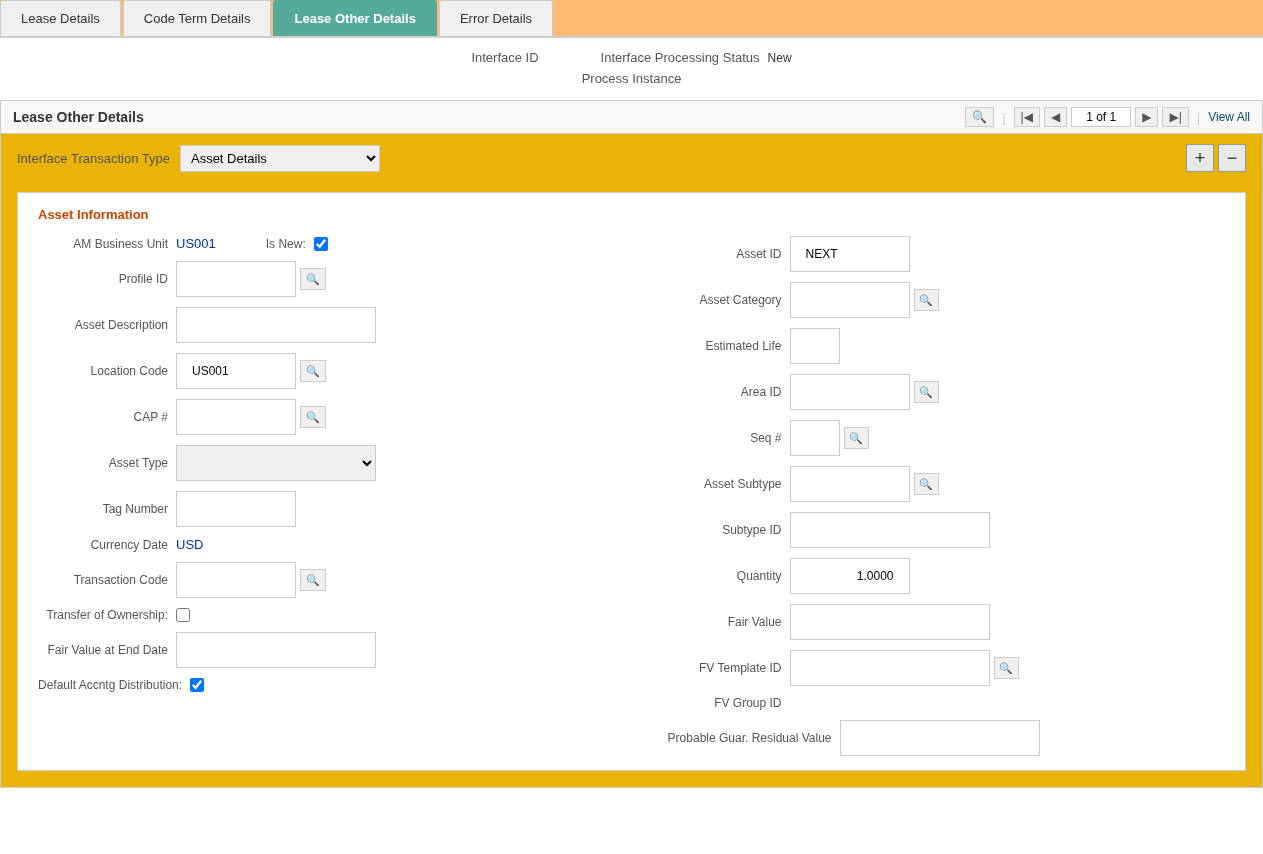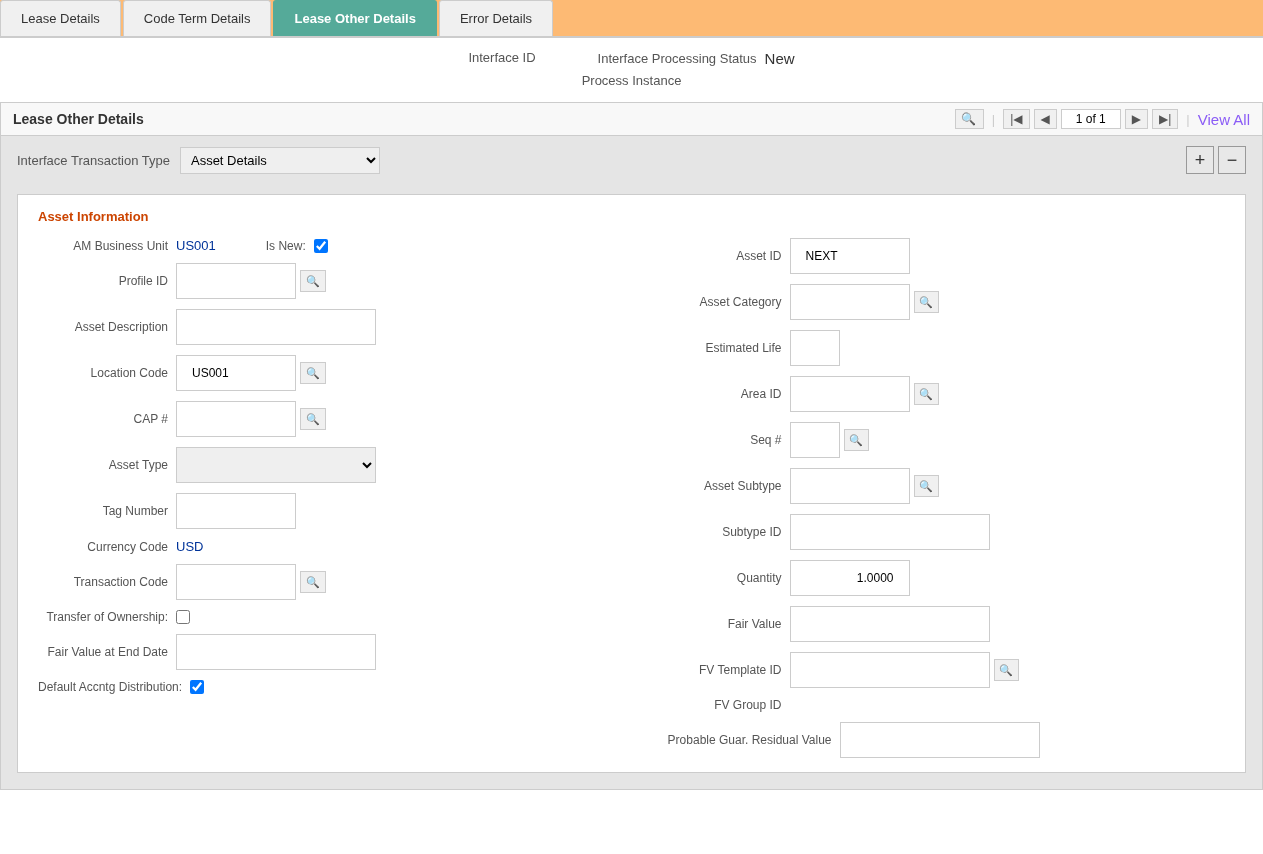--- a/index.html
+++ b/index.html
@@ -33,21 +33,21 @@
       padding: 12px 20px 4px;
       gap: 6px;
     }
     .header-row {
       display: flex;
       gap: 62px;
       align-items: flex-start;
     }
     .header-field { display: flex; gap: 8px; align-items: center; }
     .header-label { color: #555; font-size: 13px; }
-    .header-value { font-size: 15px; color: #333; }
+    .header-value { font-size: 12px; color: #333; }
 
     
     .section-header {
       display: flex;
       align-items: center;
       background: #f8f8f8;
       border: 1px solid #ccc;
       border-bottom: none;
       padding: 6px 12px;
       margin-top: 10px;
@@ -62,27 +62,27 @@
       font-size: 12px;
       color: #555;
     }
     .page-input {
       border: 1px solid #ccc;
       width: 60px;
       text-align: center;
       padding: 2px 4px;
       font-size: 12px;
     }
-    .view-all { font-size: 15px; color: #8b5cf6; cursor: pointer; text-decoration: none; }
+    .view-all { font-size: 12px; color: #0c4a6e; cursor: pointer; text-decoration: none; }
 
     
     .main-content {
       border: 1px solid #ccc;
       padding: 10px 16px 16px;
-      background: #e5e5e5;
+      background: #eab308;
     }
 
     
     .transaction-row {
       display: flex;
       align-items: center;
       justify-content: space-between;
       margin-bottom: 12px;
       padding-bottom: 8px;
     }
@@ -282,21 +282,21 @@
             </select>
           </div>
         </div>
 
         <div class="form-row">
           <span class="form-label">Tag Number</span>
           <input type="text" class="form-input medium" value="" style="">
         </div>
 
         <div class="form-row">
-          <span class="form-label">Currency Code</span>
+          <span class="form-label">Currency Date</span>
           <span class="value-text">USD</span>
         </div>
 
         <div class="form-row">
           <span class="form-label">Transaction Code</span>
           <div class="form-control">
             <input type="text" class="form-input medium" value="" style="">
             <button class="search-btn">🔍</button>
           </div>
         </div>

